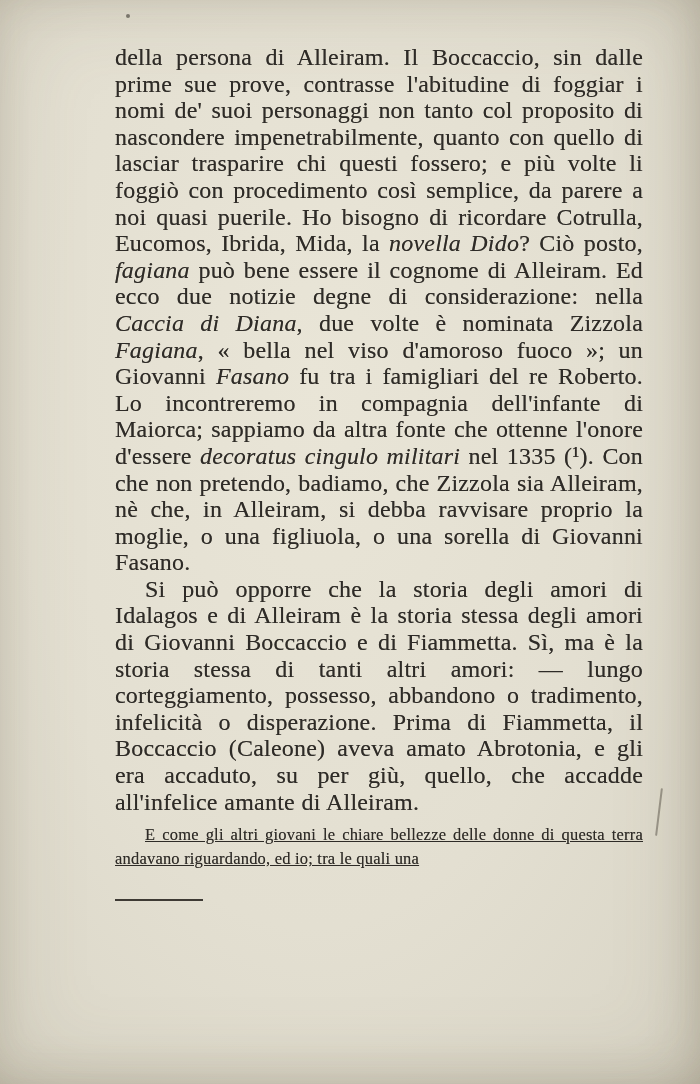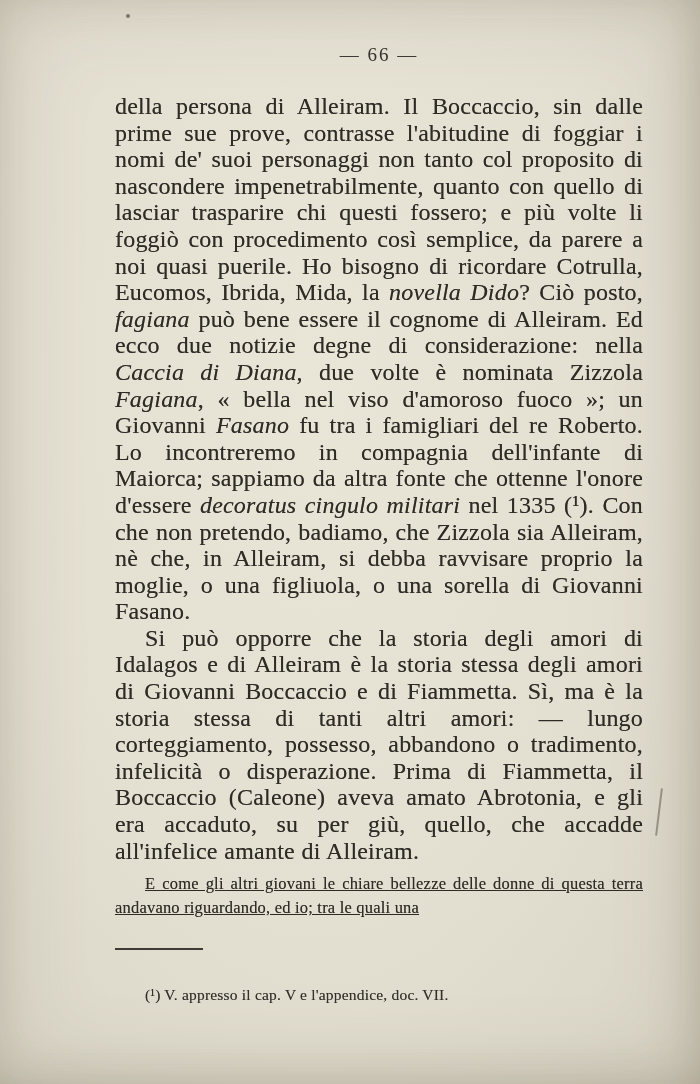--- a/index.html
+++ b/index.html
@@ -81,25 +81,23 @@
   }
 </style>
 </head>
 <body>
 
 <div class="page">
   <span class="speck speck-top"></span>
   <span class="scan-mark"></span>
 
   <div class="text-block">
-    <div class="page-number">— 66 —</div>
 
     <p class="para"><span>della persona di Alleiram. Il Boccaccio, sin dalle prime sue prove, contrasse l'abitudine di foggiar i nomi de' suoi personaggi non tanto col proposito di nascondere impenetrabilmente, quanto con quello di lasciar trasparire chi questi fossero; e più volte li foggiò con procedimento così semplice, da parere a noi quasi puerile. Ho bisogno di ricordare Cotrulla, Eucomos, Ibrida, Mida, la </span><i>novella Dido</i><span>? Ciò posto, </span><i>fagiana</i><span> può bene essere il cognome di Alleiram. Ed ecco due notizie degne di considerazione: nella </span><i>Caccia di Diana</i><span>, due volte è nominata Zizzola </span><i>Fagiana</i><span>, « bella nel viso d'amoroso fuoco »; un Giovanni </span><i>Fasano</i><span> fu tra i famigliari del re Roberto. Lo incontreremo in compagnia dell'infante di Maiorca; sappiamo da altra fonte che ottenne l'onore d'essere </span><i>decoratus cingulo militari</i><span> nel 1335 (¹). Con che non pretendo, badiamo, che Zizzola sia Alleiram, nè che, in Alleiram, si debba ravvisare proprio la moglie, o una figliuola, o una sorella di Giovanni Fasano.</span></p>
 
     <p class="para indent"><span>Si può opporre che la storia degli amori di Idalagos e di Alleiram è la storia stessa degli amori di Giovanni Boccaccio e di Fiammetta. Sì, ma è la storia stessa di tanti altri amori: — lungo corteggiamento, possesso, abbandono o tradimento, infelicità o disperazione. Prima di Fiammetta, il Boccaccio (Caleone) aveva amato Abrotonia, e gli era accaduto, su per giù, quello, che accadde all'infelice amante di Alleiram.</span></p>
 
     <p class="quote"><span>E come gli altri giovani le chiare bellezze delle donne di questa terra andavano riguardando, ed io; tra le quali una</span></p>
 
     <div class="footnote-rule"></div>
 
-    <p class="footnote"><span>(¹) V. appresso il cap. V e l'appendice, doc. VII.</span></p>
   </div>
 </div>
 
 </body></html>

